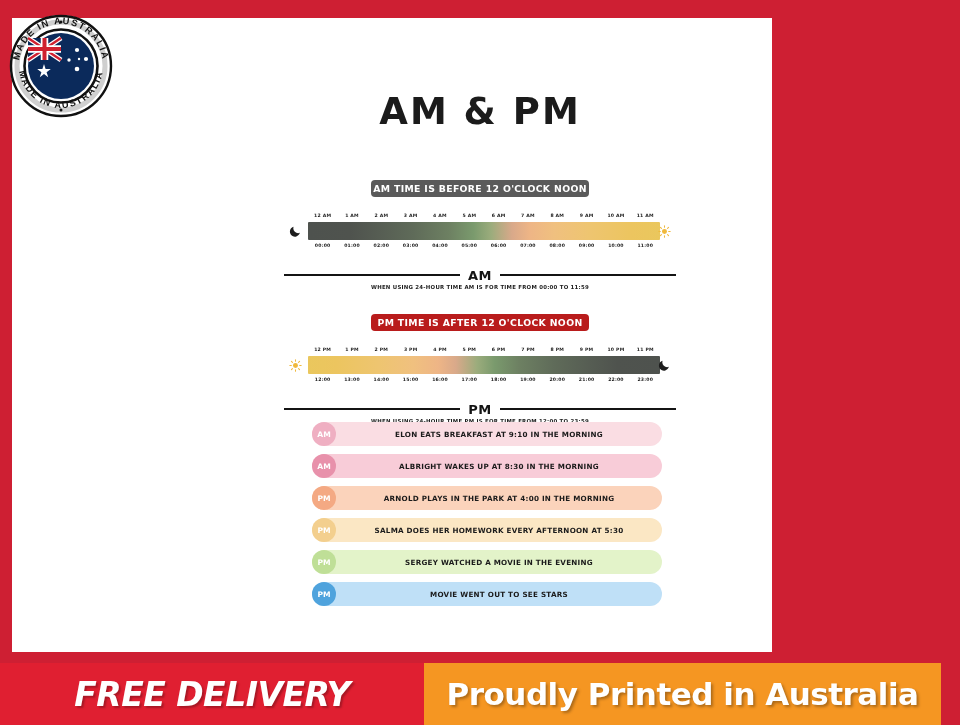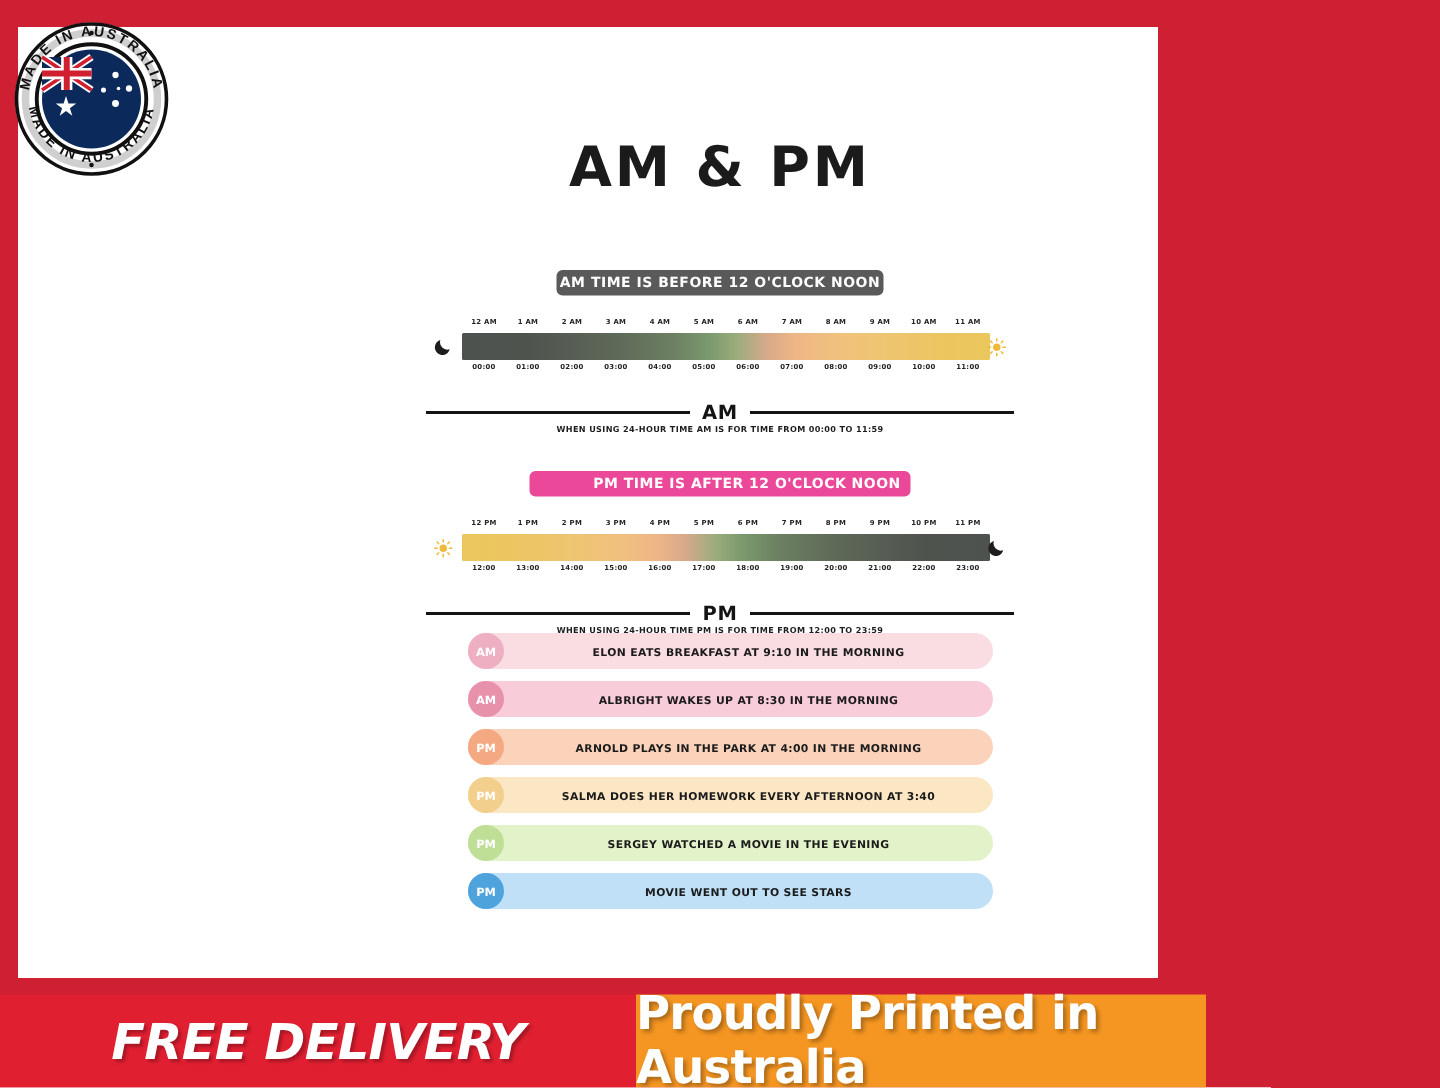--- a/index.html
+++ b/index.html
@@ -72,21 +72,21 @@
     display: flex;
     align-items: center;
     justify-content: center;
     font-family: "DejaVu Sans", sans-serif;
     font-size: 9.3px;
     font-weight: bold;
     letter-spacing: 0.35px;
     color: #ffffff;
   }
   #am-pill { background: #5a5a5a; }
-  #pm-pill { background: #ec4899; padding-left: 36px; }
+  #pm-pill { background: #b91c1c; }
 
   .timeline-wrap {
     position: relative;
     width: 392px;
     margin: 12px auto 0 auto;
     height: 50px;
   }
   .tick-row {
     position: absolute;
     left: 24px;
@@ -208,21 +208,21 @@
     font-weight: bold;
     letter-spacing: 0.25px;
     color: #1b1b1b;
   }
 
   
   #promo-banner {
     position: absolute;
     left: 0;
     bottom: 0;
-    width: 804px;
+    width: 941px;
     height: 62px;
     display: flex;
   }
   #free-delivery-panel {
     width: 424px;
     background: #e01f31;
     display: flex;
     align-items: center;
     justify-content: center;
   }
@@ -403,21 +403,21 @@
         <div class="example-row" style="background: rgb(248, 204, 216);">
           <div class="example-badge" style="background: rgb(232, 145, 171);">AM</div>
           <div class="example-text">ALBRIGHT WAKES UP AT 8:30 IN THE MORNING</div>
         </div>
         <div class="example-row" style="background: rgb(251, 211, 187);">
           <div class="example-badge" style="background: rgb(244, 169, 131);">PM</div>
           <div class="example-text">ARNOLD PLAYS IN THE PARK AT 4:00 IN THE MORNING</div>
         </div>
         <div class="example-row" style="background: rgb(251, 231, 196);">
           <div class="example-badge" style="background: rgb(243, 207, 142);">PM</div>
-          <div class="example-text">SALMA DOES HER HOMEWORK EVERY AFTERNOON AT 3:40</div>
+          <div class="example-text">SALMA DOES HER HOMEWORK EVERY AFTERNOON AT 5:30</div>
         </div>
         <div class="example-row" style="background: rgb(227, 243, 201);">
           <div class="example-badge" style="background: rgb(191, 223, 151);">PM</div>
           <div class="example-text">SERGEY WATCHED A MOVIE IN THE EVENING</div>
         </div>
         <div class="example-row" style="background: rgb(191, 224, 247);">
           <div class="example-badge" style="background: rgb(79, 163, 221);">PM</div>
           <div class="example-text">MOVIE WENT OUT TO SEE STARS</div>
         </div>
       </div>

